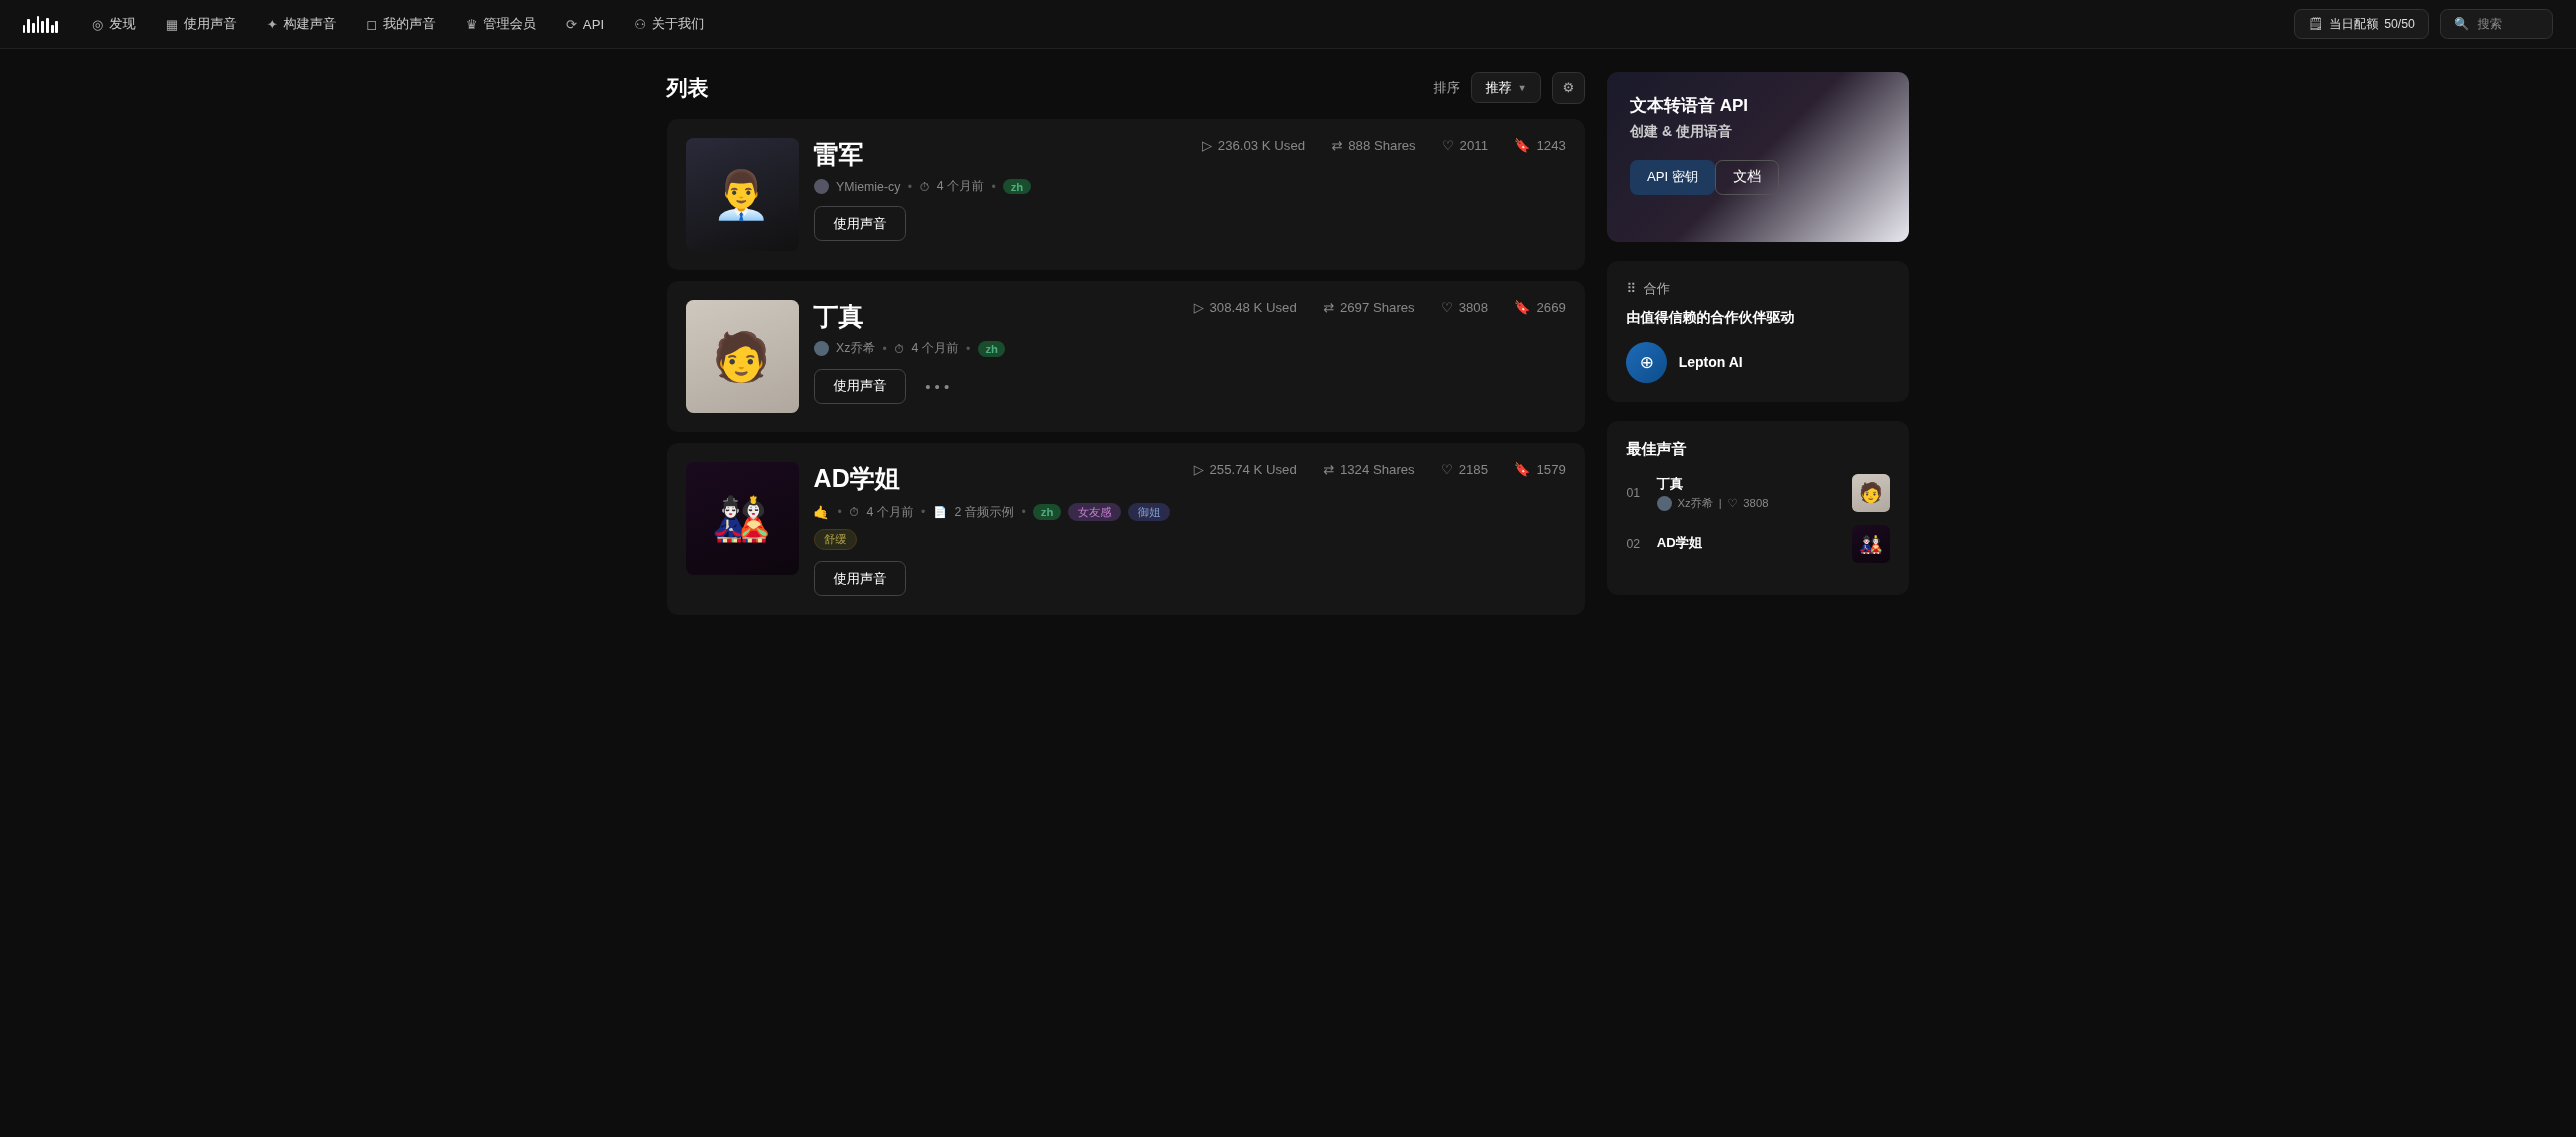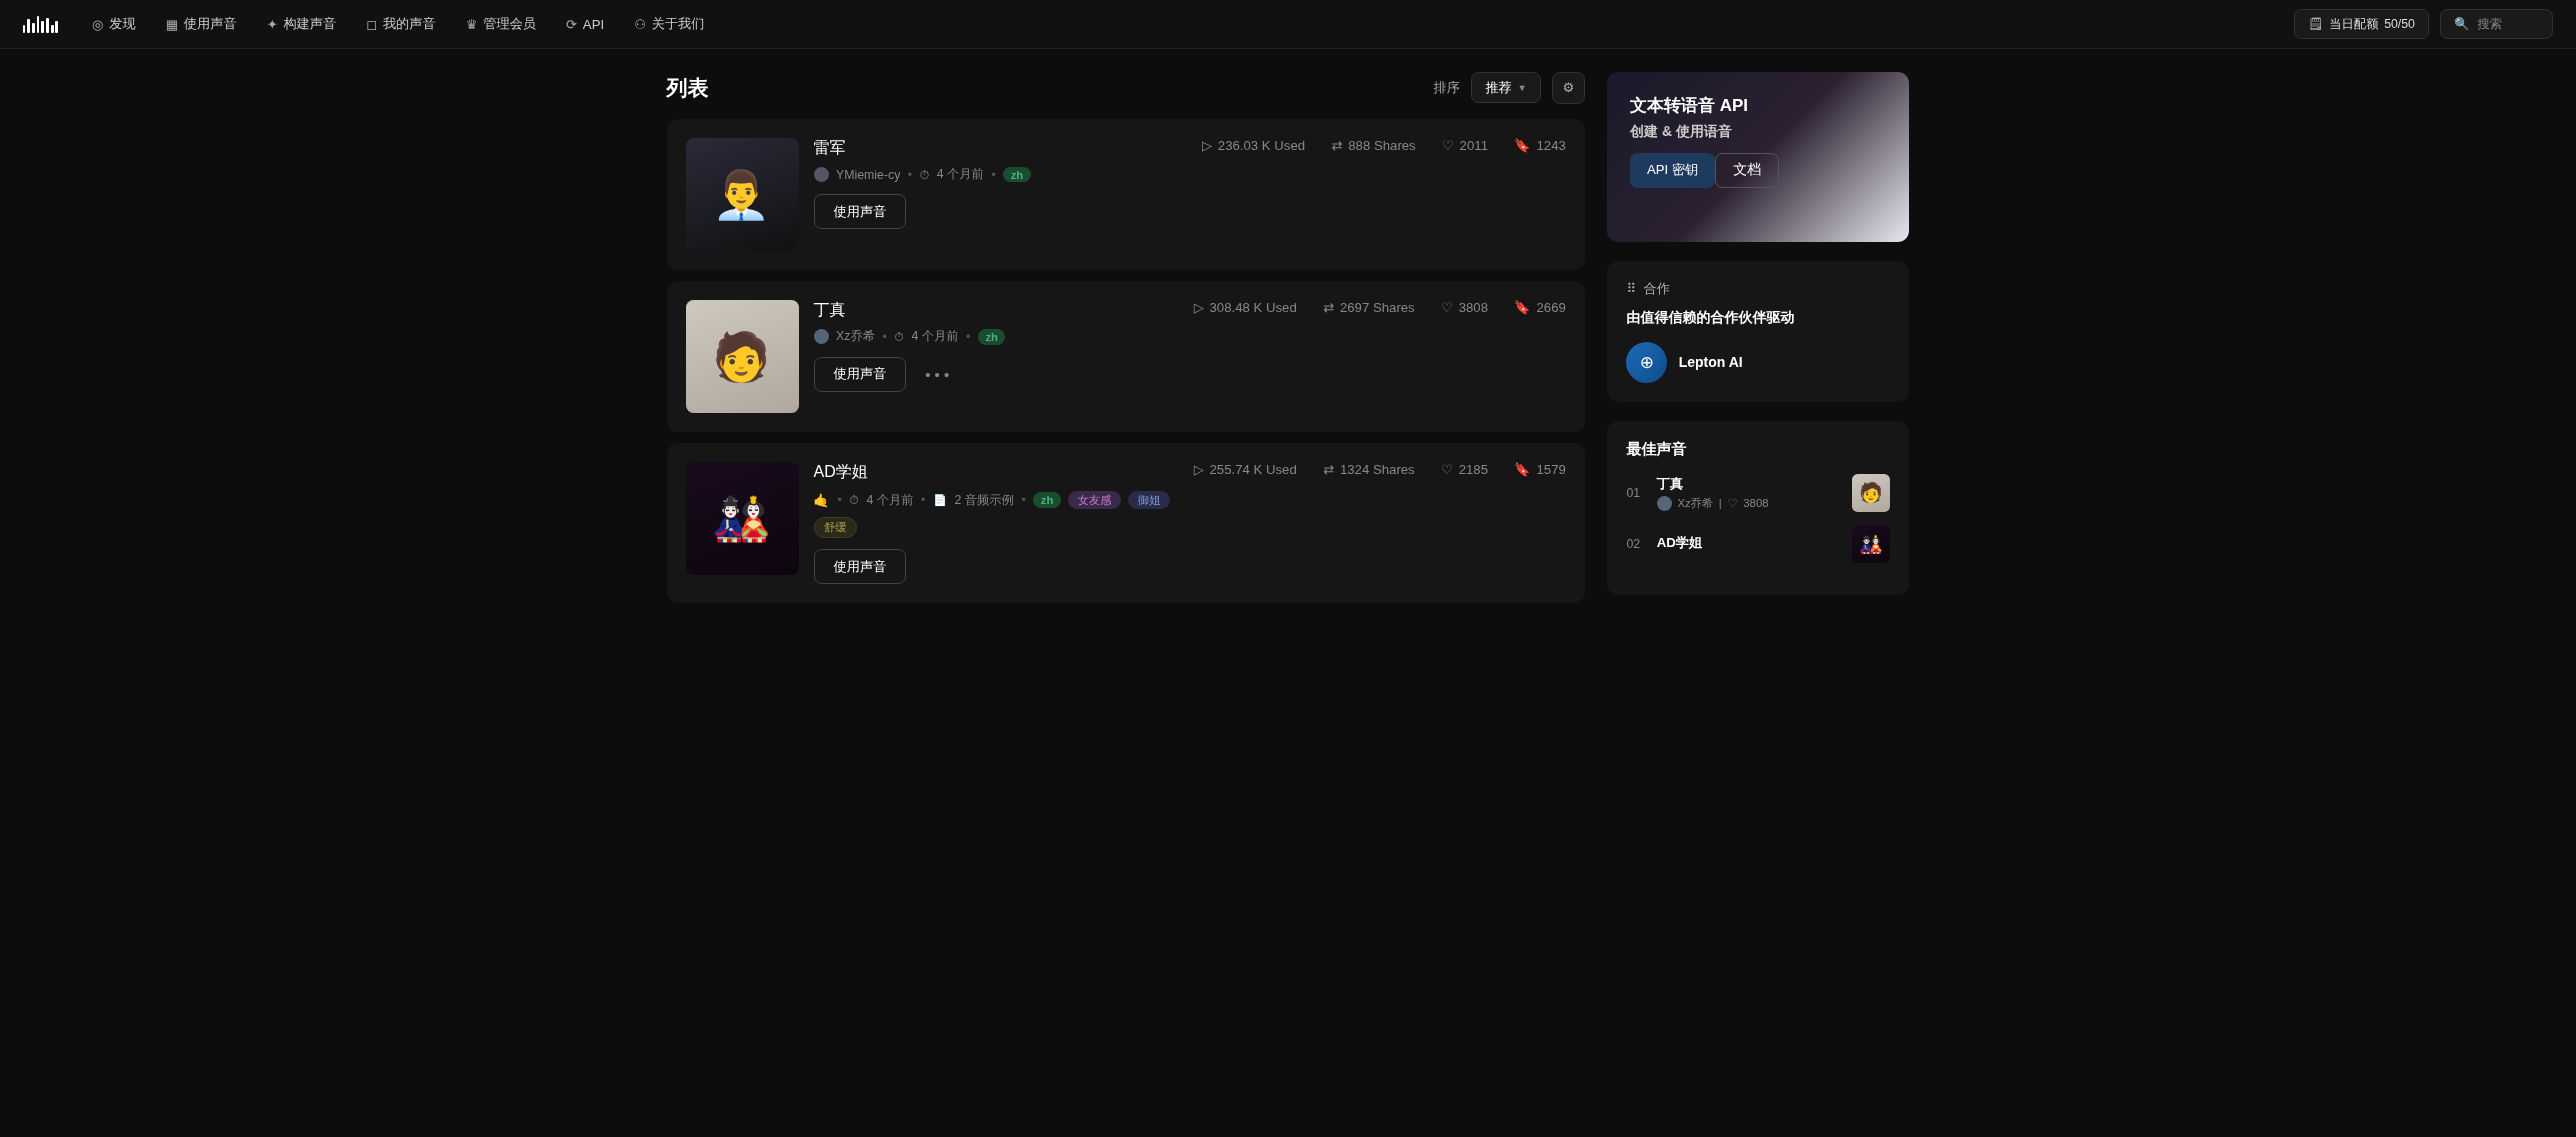--- a/index.html
+++ b/index.html
@@ -167,22 +167,22 @@
       display: flex;
       align-items: center;
       justify-content: center;
       font-size: 38px;
     }
 
     .card-info {
       flex: 1;
     }
     .voice-name {
-      font-size: 16px;
-      font-weight: 400;
+      font-size: 25px;
+      font-weight: 700;
       margin-bottom: 7.5px;
     }
     .voice-meta {
       display: flex;
       align-items: center;
       gap: 7.5px;
       color: #888;
       font-size: 12.3px;
       margin-bottom: 11.3px;
       flex-wrap: wrap;
@@ -267,21 +267,21 @@
     }
     .api-promo-title {
       font-size: 17px;
       font-weight: 700;
       margin-bottom: 5.7px;
     }
     .api-promo-subtitle {
       font-size: 14px;
       font-weight: 600;
       color: #ccc;
-      margin-bottom: 12px;
+      margin-bottom: 19px;
     }
     .api-promo-btns {
       display: flex;
       gap: 0;
     }
     .btn-api-key {
       background: #1e3a5f;
       color: #fff;
       border: none;
       border-radius: 7.5px;

